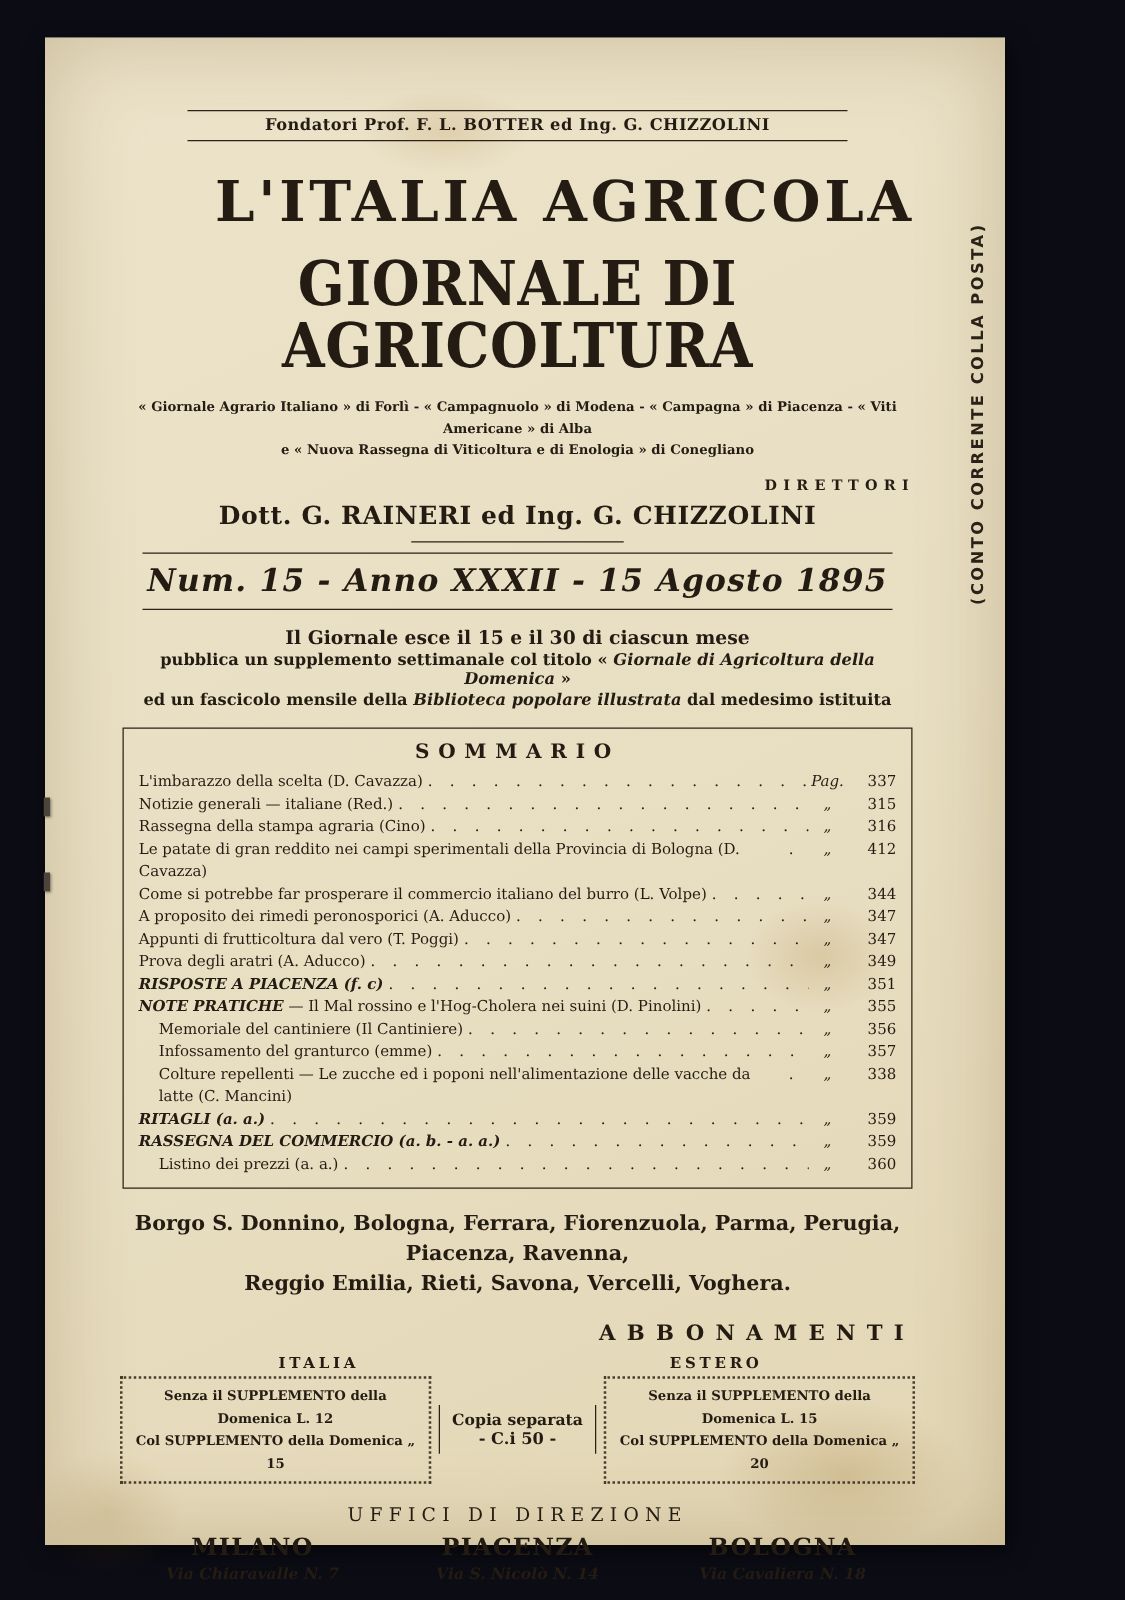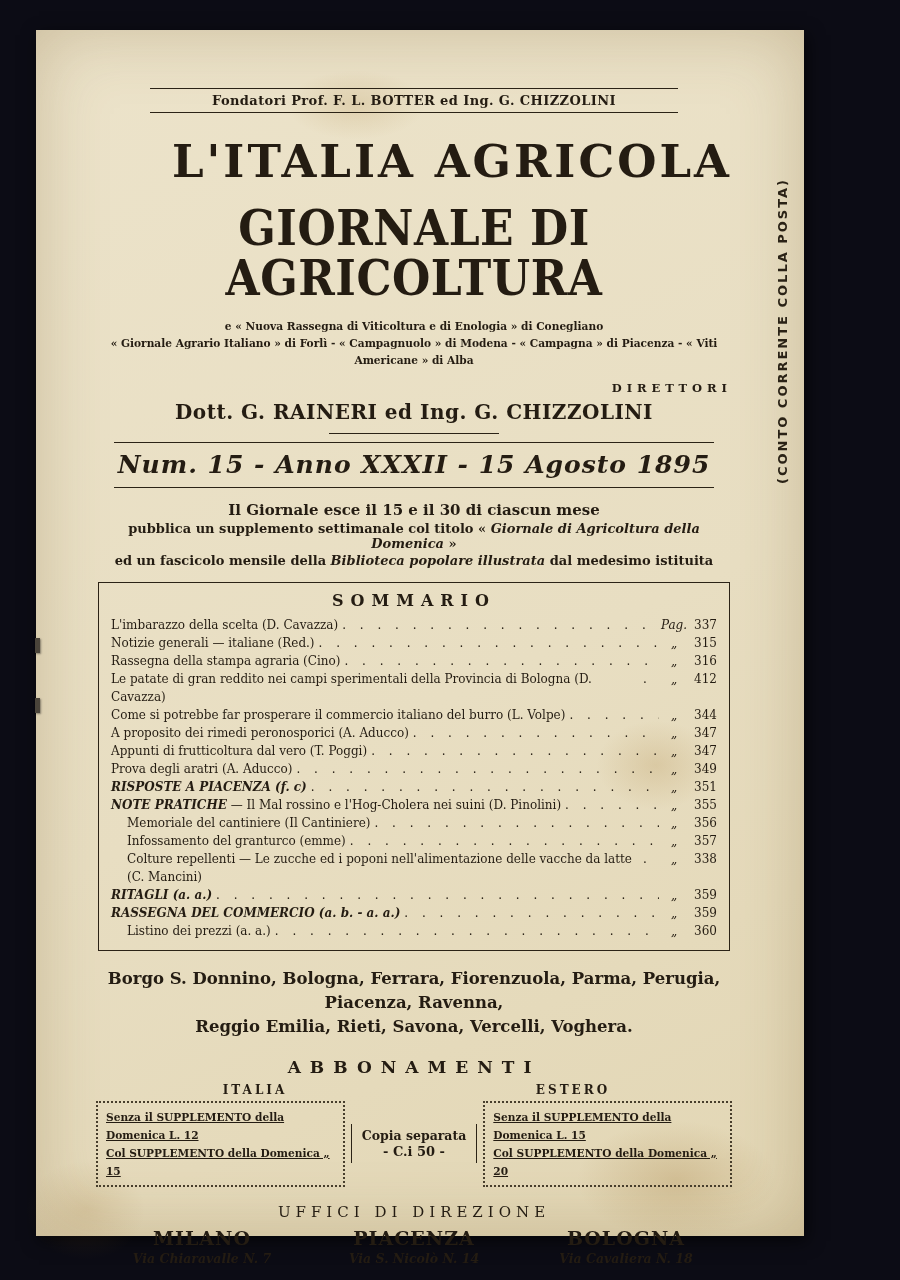--- a/index.html
+++ b/index.html
@@ -52,29 +52,29 @@
   .schedule .it{font-style:italic;}
 
   .toc-box{margin:14px 2px 0;border:1.6px solid #2b2316;padding:8px 12px 10px;}
   .toc-title{text-align:center;font-weight:bold;font-size:16px;letter-spacing:7px;margin-bottom:6px;}
   .toc-row{display:flex;align-items:baseline;font-size:12px;line-height:1.5;}
   .toc-row.indent{padding-left:16px;}
   .toc-row .lead{font-weight:bold;font-style:italic;white-space:pre-wrap;}
   .toc-row .t{white-space:pre-wrap;}
   .toc-row .dots{flex:1;overflow:hidden;white-space:nowrap;letter-spacing:5px;padding:0 4px;min-width:12px;}
   .toc-row .mark{flex:none;width:30px;text-align:center;font-style:italic;}
-  .toc-row .pg{flex:none;width:28px;text-align:right;}
+  .toc-row .pg{flex:none;width:28px;text-align:right;margin-left:12px;}
 
   .organo{margin-top:16px;text-align:center;font-weight:bold;font-size:16.5px;line-height:1.45;}
 
-  .abb-title{margin-top:18px;text-align:center;font-weight:bold;font-size:17px;letter-spacing:9px;}
+  .abb-title{margin-top:18px;text-align:right;font-weight:bold;font-size:17px;letter-spacing:9px;}
   .abb-labels{display:flex;margin-top:6px;font-weight:bold;font-size:12px;letter-spacing:3px;}
   .abb-labels div{flex:1;text-align:center;}
   .abb-row{display:flex;align-items:center;margin-top:4px;gap:6px;}
-  .stampbox{flex:1;border:2.5px dotted #473e2c;padding:5px 8px;font-weight:bold;font-size:10.6px;line-height:1.7;text-decoration:underline;}
+  .stampbox{flex:1;border:2.5px dotted #473e2c;padding:5px 8px;font-weight:bold;font-size:10.6px;line-height:1.7;text-align:center;}
   .copia{flex:none;text-align:center;padding:4px 10px;border-left:1.6px solid #2b2316;border-right:1.6px solid #2b2316;font-weight:bold;}
   .copia .c1{font-size:12.5px;}
   .copia .c2{font-size:13px;margin-top:1px;}
 
   .uffici-title{margin-top:16px;text-align:center;font-weight:normal;font-size:15px;letter-spacing:5px;}
   .uffici-row{display:flex;margin-top:6px;}
   .uffici-col{flex:1;text-align:center;}
   .uffici-col .city{font-weight:bold;font-size:19px;letter-spacing:1px;}
   .uffici-col .addr{font-style:italic;font-weight:bold;font-size:12.5px;margin-top:2px;}
 </style>
@@ -96,22 +96,22 @@
     <div class="founders">
       <div class="rule"></div>
       <div class="txt">Fondatori Prof. F. L. BOTTER ed Ing. G. CHIZZOLINI</div>
       <div class="rule"></div>
     </div>
 
     <div class="title1">L'ITALIA AGRICOLA</div>
     <div class="title2">GIORNALE DI AGRICOLTURA</div>
 
     <div class="legacy">
+      <div>« Giornale Agrario Italiano » di Forlì - « Campagnuolo » di Modena - « Campagna » di Piacenza - « Viti Americane » di Alba</div>
       <div>e « Nuova Rassegna di Viticoltura e di Enologia » di Conegliano</div>
-      <div>« Giornale Agrario Italiano » di Forlì - « Campagnuolo » di Modena - « Campagna » di Piacenza - « Viti Americane » di Alba</div>
     </div>
 
     <div class="direttori">DIRETTORI</div>
     <div class="directors">Dott. G. RAINERI ed Ing. G. CHIZZOLINI</div>
     <div class="shortrule"></div>
 
     <div class="issue">Num. 15 - Anno XXXII - 15 Agosto 1895</div>
 
     <div class="schedule">
       <div class="l1">Il Giornale esce il 15 e il 30 di ciascun mese</div>

